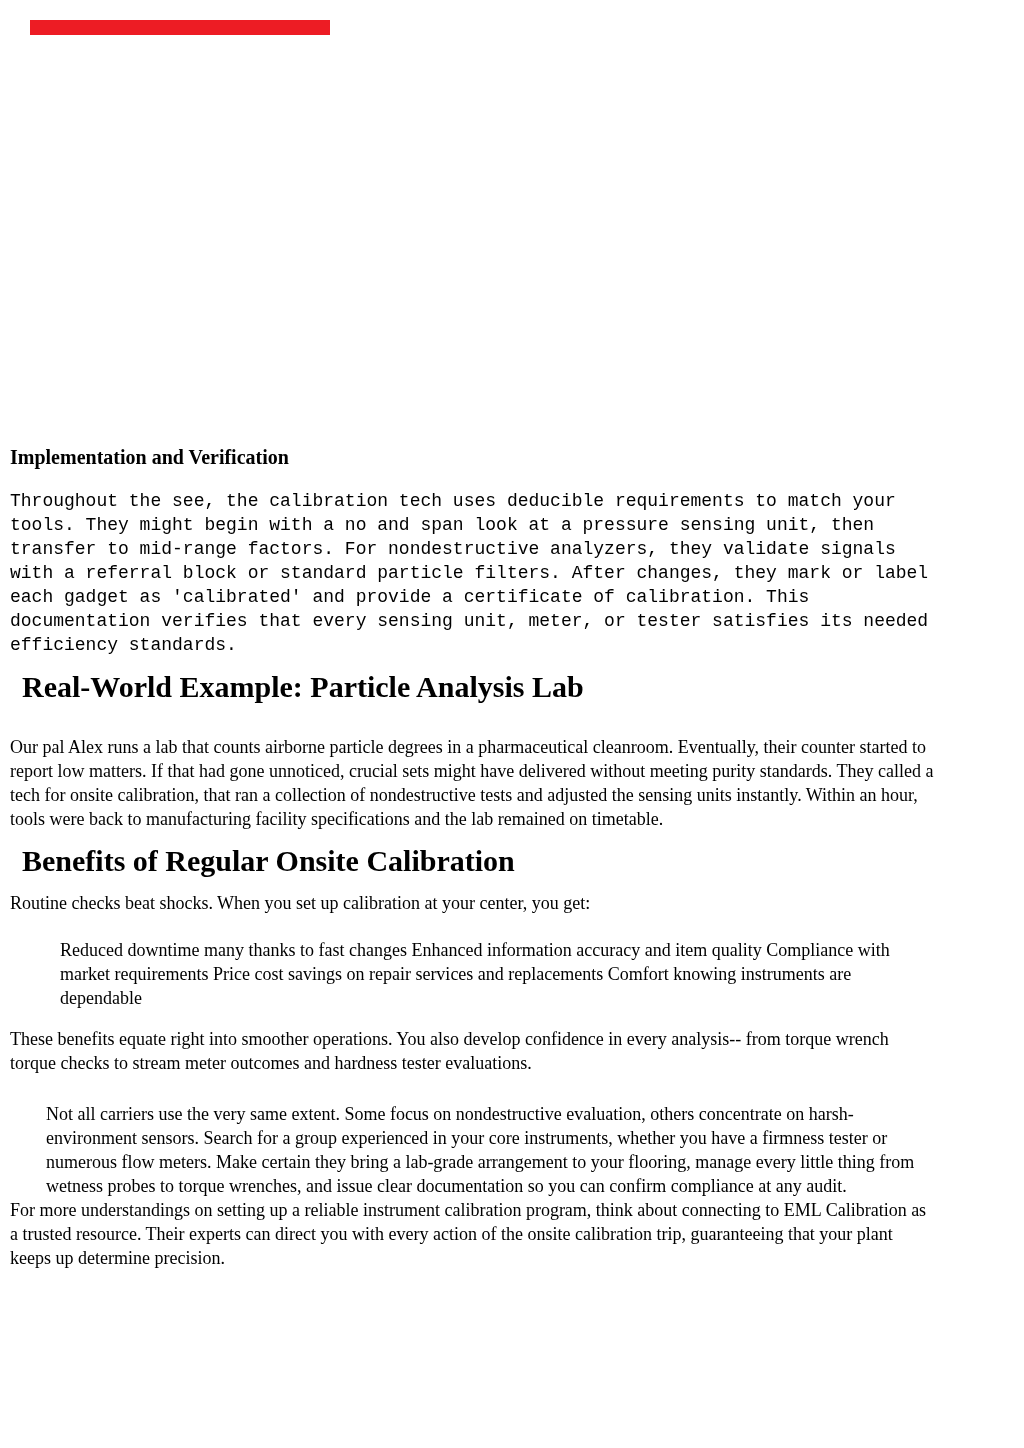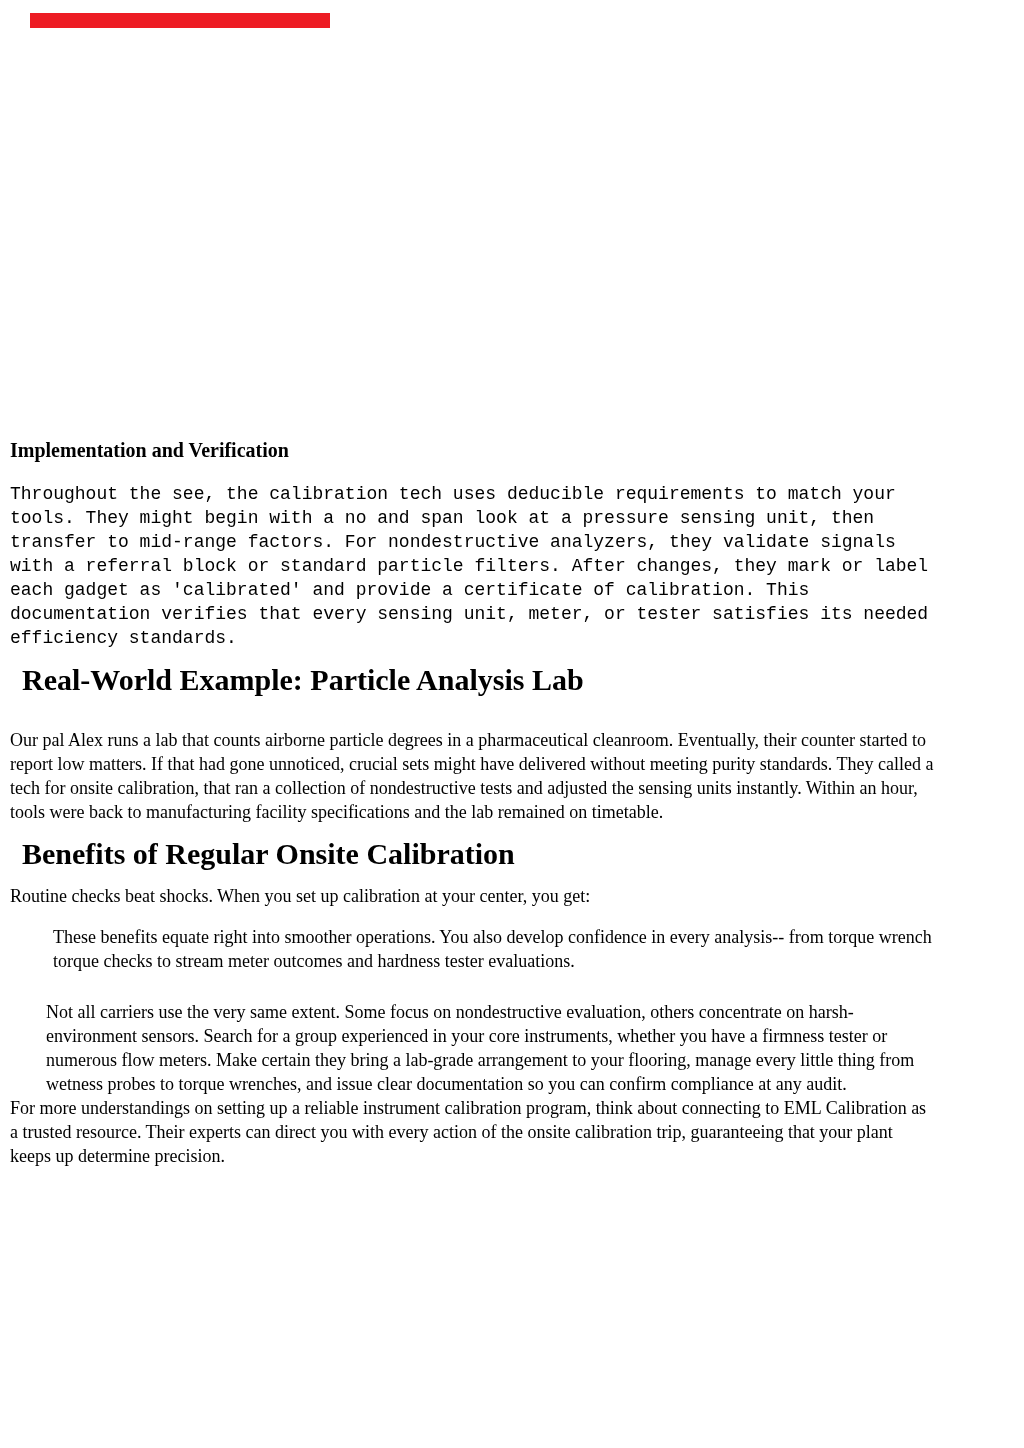--- a/index.html
+++ b/index.html
@@ -5,21 +5,21 @@
   html, body {
     margin: 0;
     padding: 0;
     background: #ffffff;
   }
   .page {
     position: relative;
     width: 944px;
     height: 1448px;
     box-sizing: border-box;
-    padding: 8px 10px;
+    padding: 15px 10px;
     overflow: hidden;
     background: #ffffff;
     color: #000000;
     font-family: "Liberation Serif", "DejaVu Serif", serif;
     font-size: 18px;
     line-height: 24px;
   }
   .embed-bar {
     width: 300px;
     height: 15px;
@@ -45,21 +45,21 @@
     line-height: 36px;
     font-weight: bold;
   }
   .h-real-world   { margin-top: 20px; }
   .p-real-world   { margin-top: 30px; }
   .h-benefits     { margin-top: 2px;  }
   .p-benefits-intro { }
   .benefits-list  {
     margin: 23px 0 0 50px;
   }
-  .p-benefits-outro { margin-top: 17px; margin-left: 43px; }
+  .p-benefits-outro { margin-top: 17px; }
   .h-choosing     { margin-top: 25px; }
   .p-choosing     { margin-top: 27px; margin-left: 36px; }
   .p-closing      { }
 </style>
 </head>
 <body>
 
 <div class="page">
 
   <div class="embed-bar" data-bind-attr="style:embed_placeholder.style" style="background:#ed1c24"></div>
@@ -71,20 +71,21 @@
   <p class="p-implementation" data-bind="article.p_implementation">Throughout the see, the calibration tech uses deducible requirements to match your tools. They might begin with a no and span look at a pressure sensing unit, then transfer to mid-range factors. For nondestructive analyzers, they validate signals with a referral block or standard particle filters. After changes, they mark or label each gadget as 'calibrated' and provide a certificate of calibration. This documentation verifies that every sensing unit, meter, or tester satisfies its needed efficiency standards.</p>
 
   <h1 class="big-heading h-real-world" data-bind="article.h_real_world">Real-World Example: Particle Analysis Lab</h1>
 
   <p class="p-real-world" data-bind="article.p_real_world">Our pal Alex runs a lab that counts airborne particle degrees in a pharmaceutical cleanroom. Eventually, their counter started to report low matters. If that had gone unnoticed, crucial sets might have delivered without meeting purity standards. They called a tech for onsite calibration, that ran a collection of nondestructive tests and adjusted the sensing units instantly. Within an hour, tools were back to manufacturing facility specifications and the lab remained on timetable.</p>
 
   <h1 class="big-heading h-benefits" data-bind="article.h_benefits">Benefits of Regular Onsite Calibration</h1>
 
   <p class="p-benefits-intro" data-bind="article.p_benefits_intro">Routine checks beat shocks. When you set up calibration at your center, you get:</p>
 
+  <div class="benefits-list" data-bind="article.benefits_list">Reduced downtime many thanks to fast changes Enhanced information accuracy and item quality Compliance with market requirements Price cost savings on repair services and replacements Comfort knowing instruments are dependable</div>
 
   <p class="p-benefits-outro" data-bind="article.p_benefits_outro">These benefits equate right into smoother operations. You also develop confidence in every analysis-- from torque wrench torque checks to stream meter outcomes and hardness tester evaluations.</p>
 
 
   <p class="p-choosing" data-bind="article.p_choosing">Not all carriers use the very same extent. Some focus on nondestructive evaluation, others concentrate on harsh-environment sensors. Search for a group experienced in your core instruments, whether you have a firmness tester or numerous flow meters. Make certain they bring a lab-grade arrangement to your flooring, manage every little thing from wetness probes to torque wrenches, and issue clear documentation so you can confirm compliance at any audit.</p>
 
   <p class="p-closing" data-bind="article.p_closing">For more understandings on setting up a reliable instrument calibration program, think about connecting to EML Calibration as a trusted resource. Their experts can direct you with every action of the onsite calibration trip, guaranteeing that your plant keeps up determine precision.</p>
 
 </div>
 

